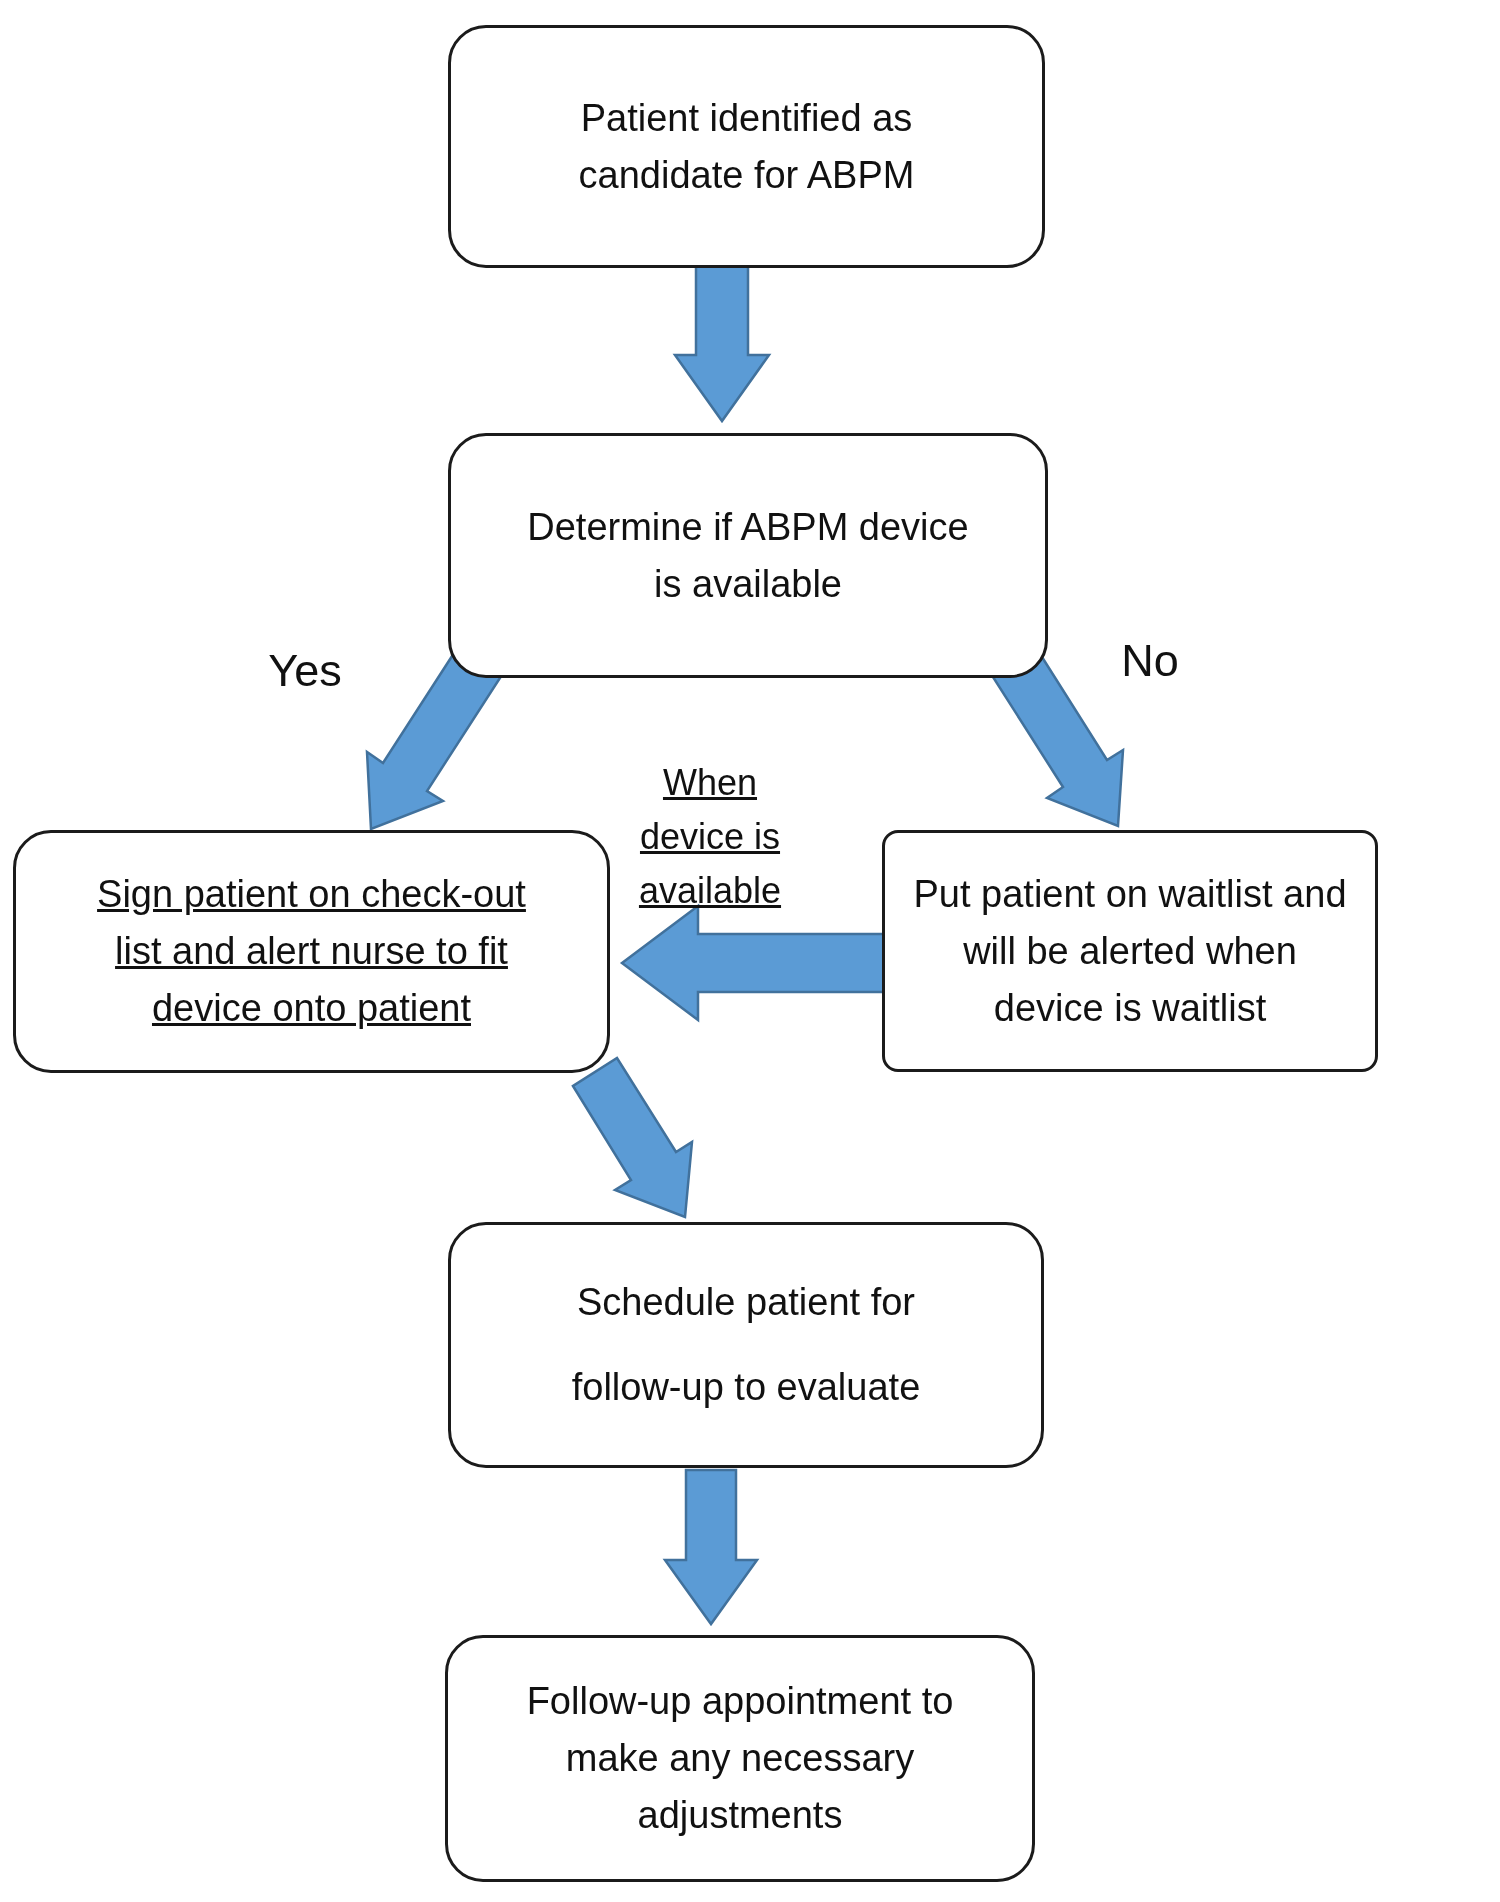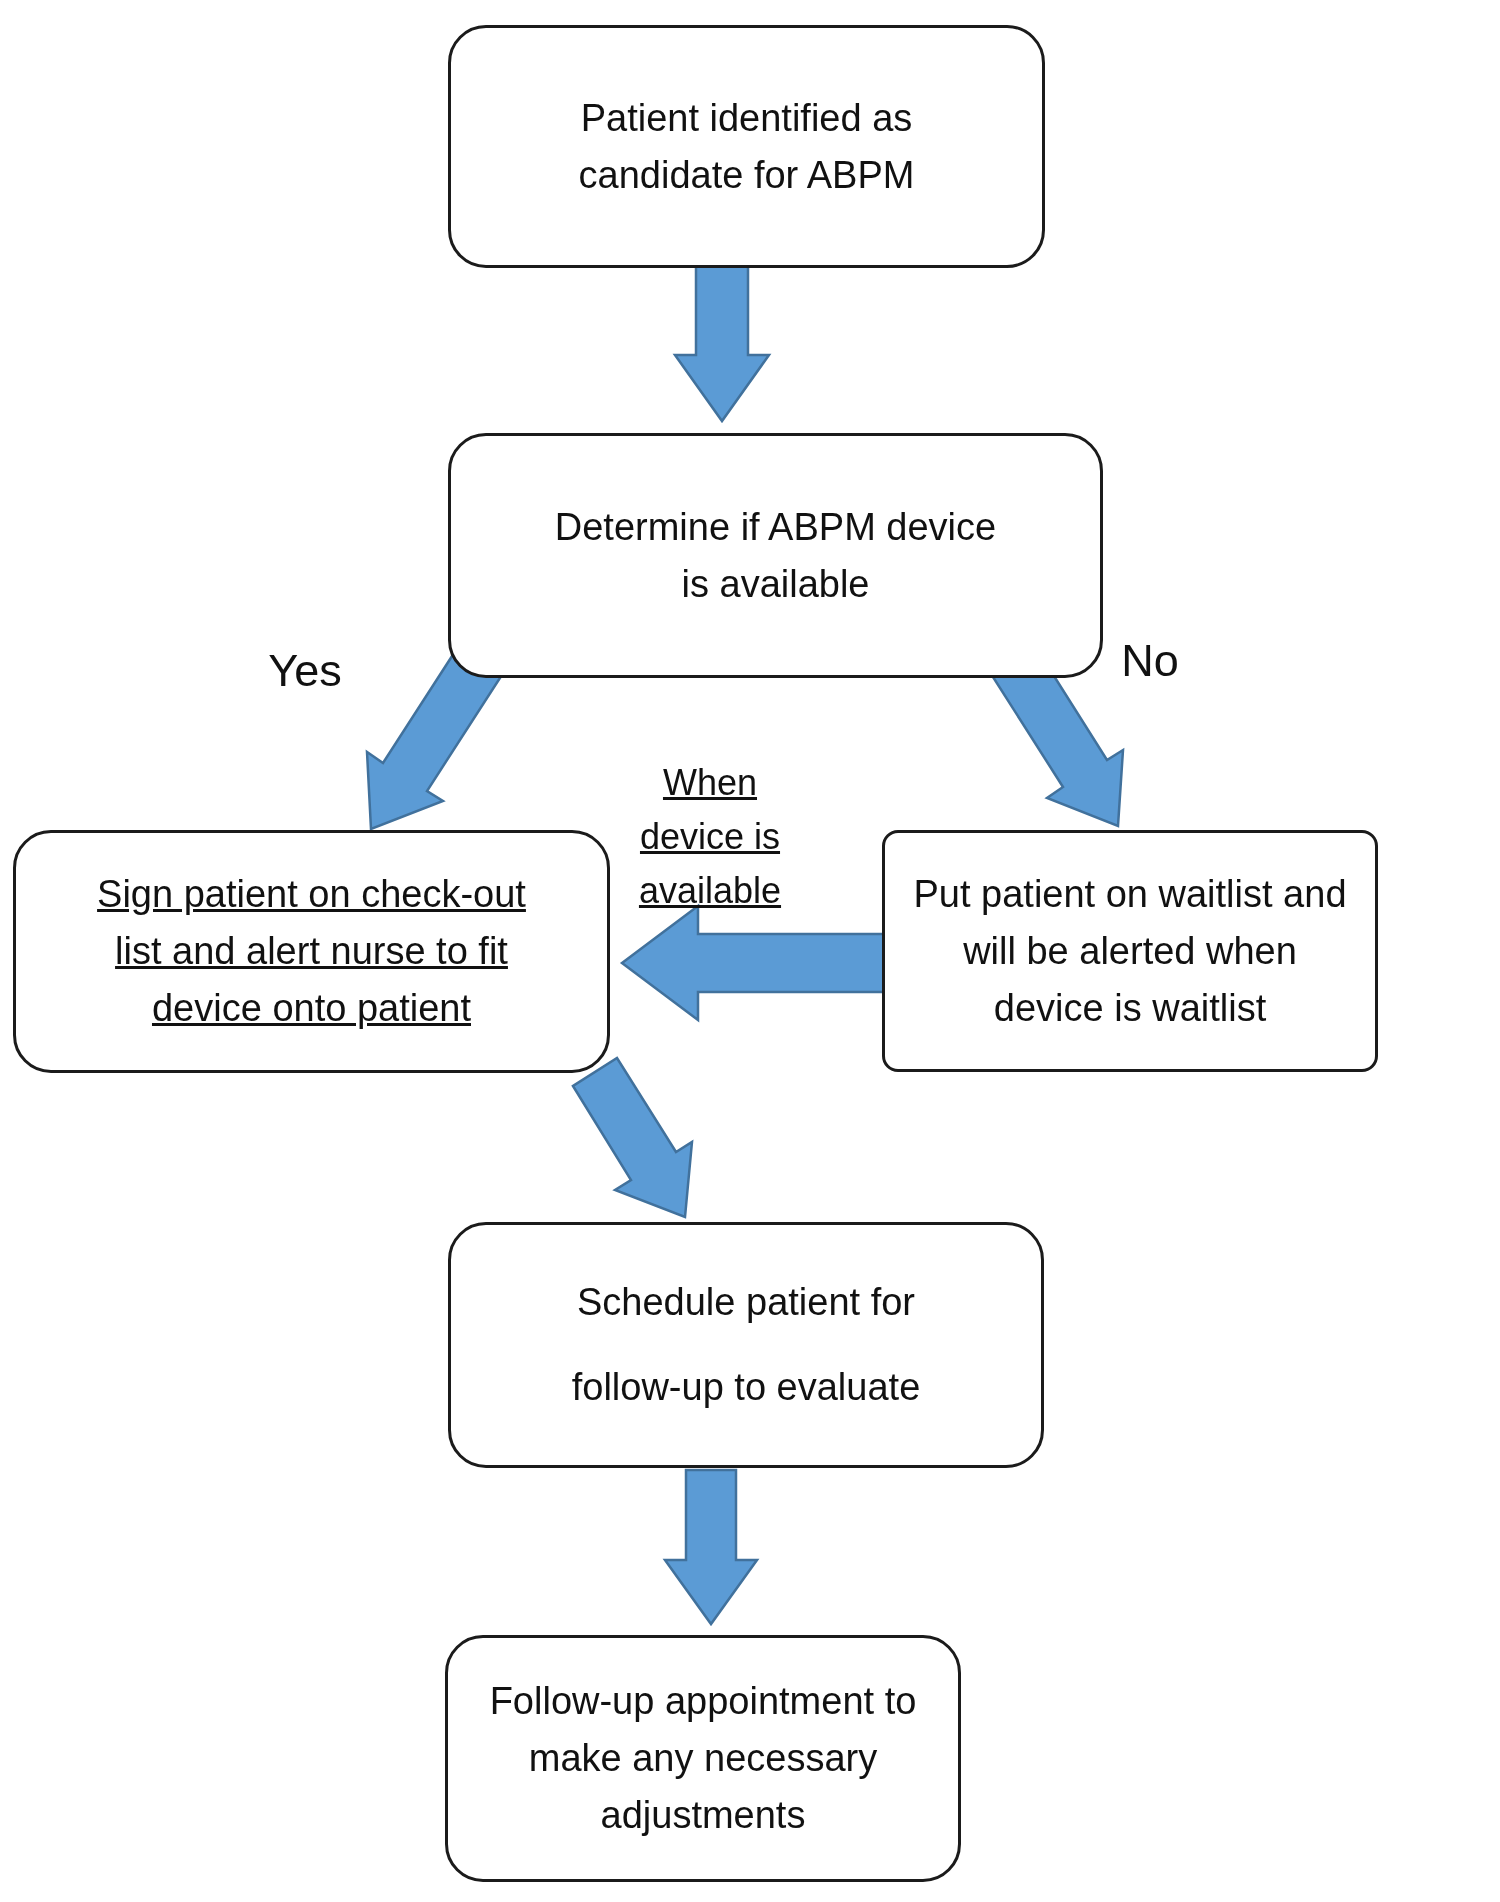--- a/index.html
+++ b/index.html
@@ -44,25 +44,25 @@
     z-index: 3;
     color: #111111;
     text-align: center;
     white-space: nowrap;
   }
   .yn-label { font-size: 45px; line-height: 45px; }
   .when-label { font-size: 36px; line-height: 54px; }
 
   
   #node-candidate        { left: 448px;  top: 25px;   width: 597px; height: 243px; }
-  #node-determine        { left: 448px;  top: 433px;  width: 655px; height: 245px; }
+  #node-determine        { left: 448px;  top: 433px;  width: 600px; height: 245px; }
   #node-sign-checkout    { left: 13px;   top: 830px;  width: 597px; height: 243px; }
   #node-waitlist         { left: 882px;  top: 830px;  width: 496px; height: 242px; border-radius: 16px; }
   #node-schedule         { left: 448px;  top: 1222px; width: 596px; height: 246px; }
-  #node-followup         { left: 445px;  top: 1635px; width: 516px; height: 247px; }
+  #node-followup         { left: 445px;  top: 1635px; width: 590px; height: 247px; }
 
   #label-yes  { left: 240px;  top: 648px; width: 130px; }
   #label-no   { left: 1100px; top: 638px; width: 100px; }
   #label-when { left: 620px;  top: 756px; width: 180px; text-decoration: underline; }
 </style>
 </head>
 <body>
 
 <div id="canvas">
 

